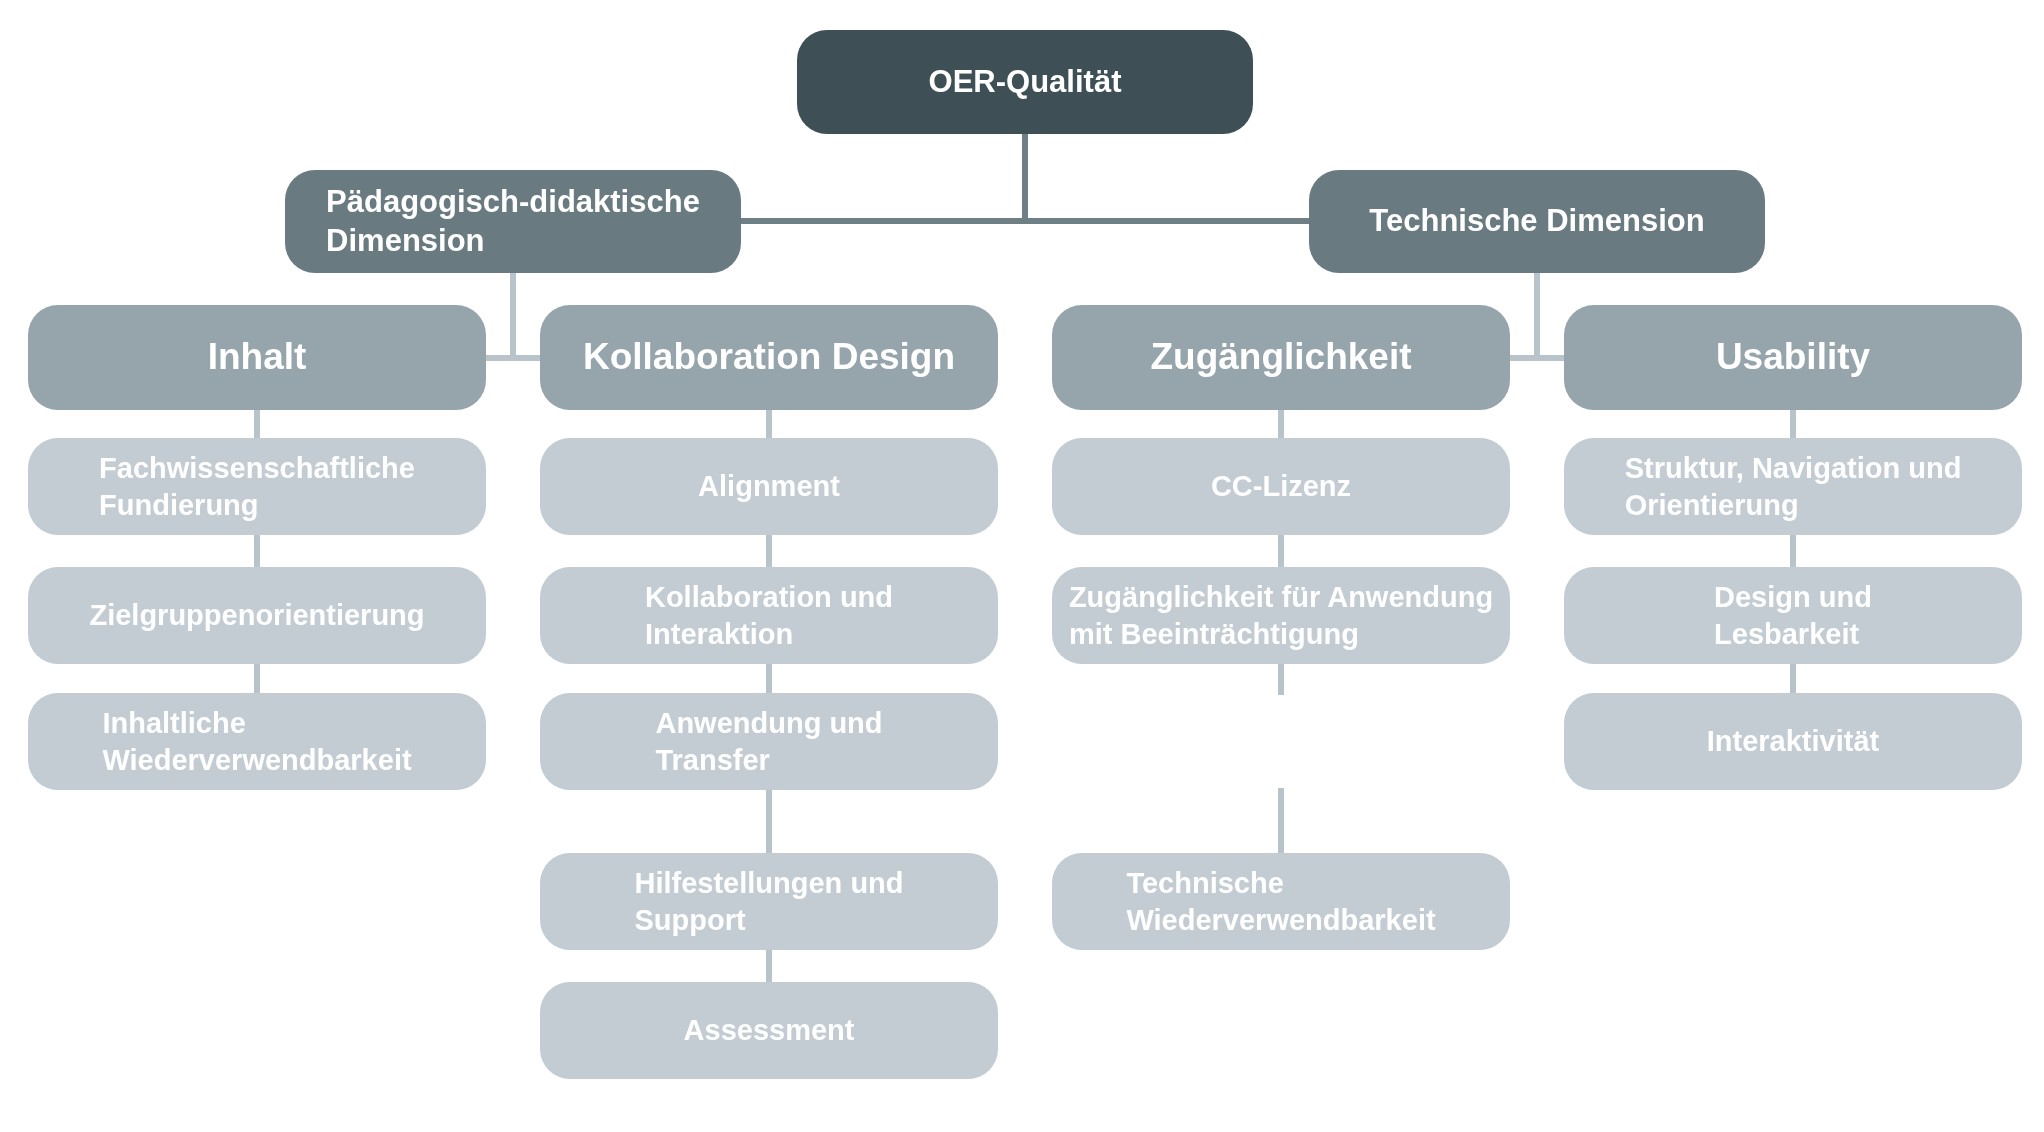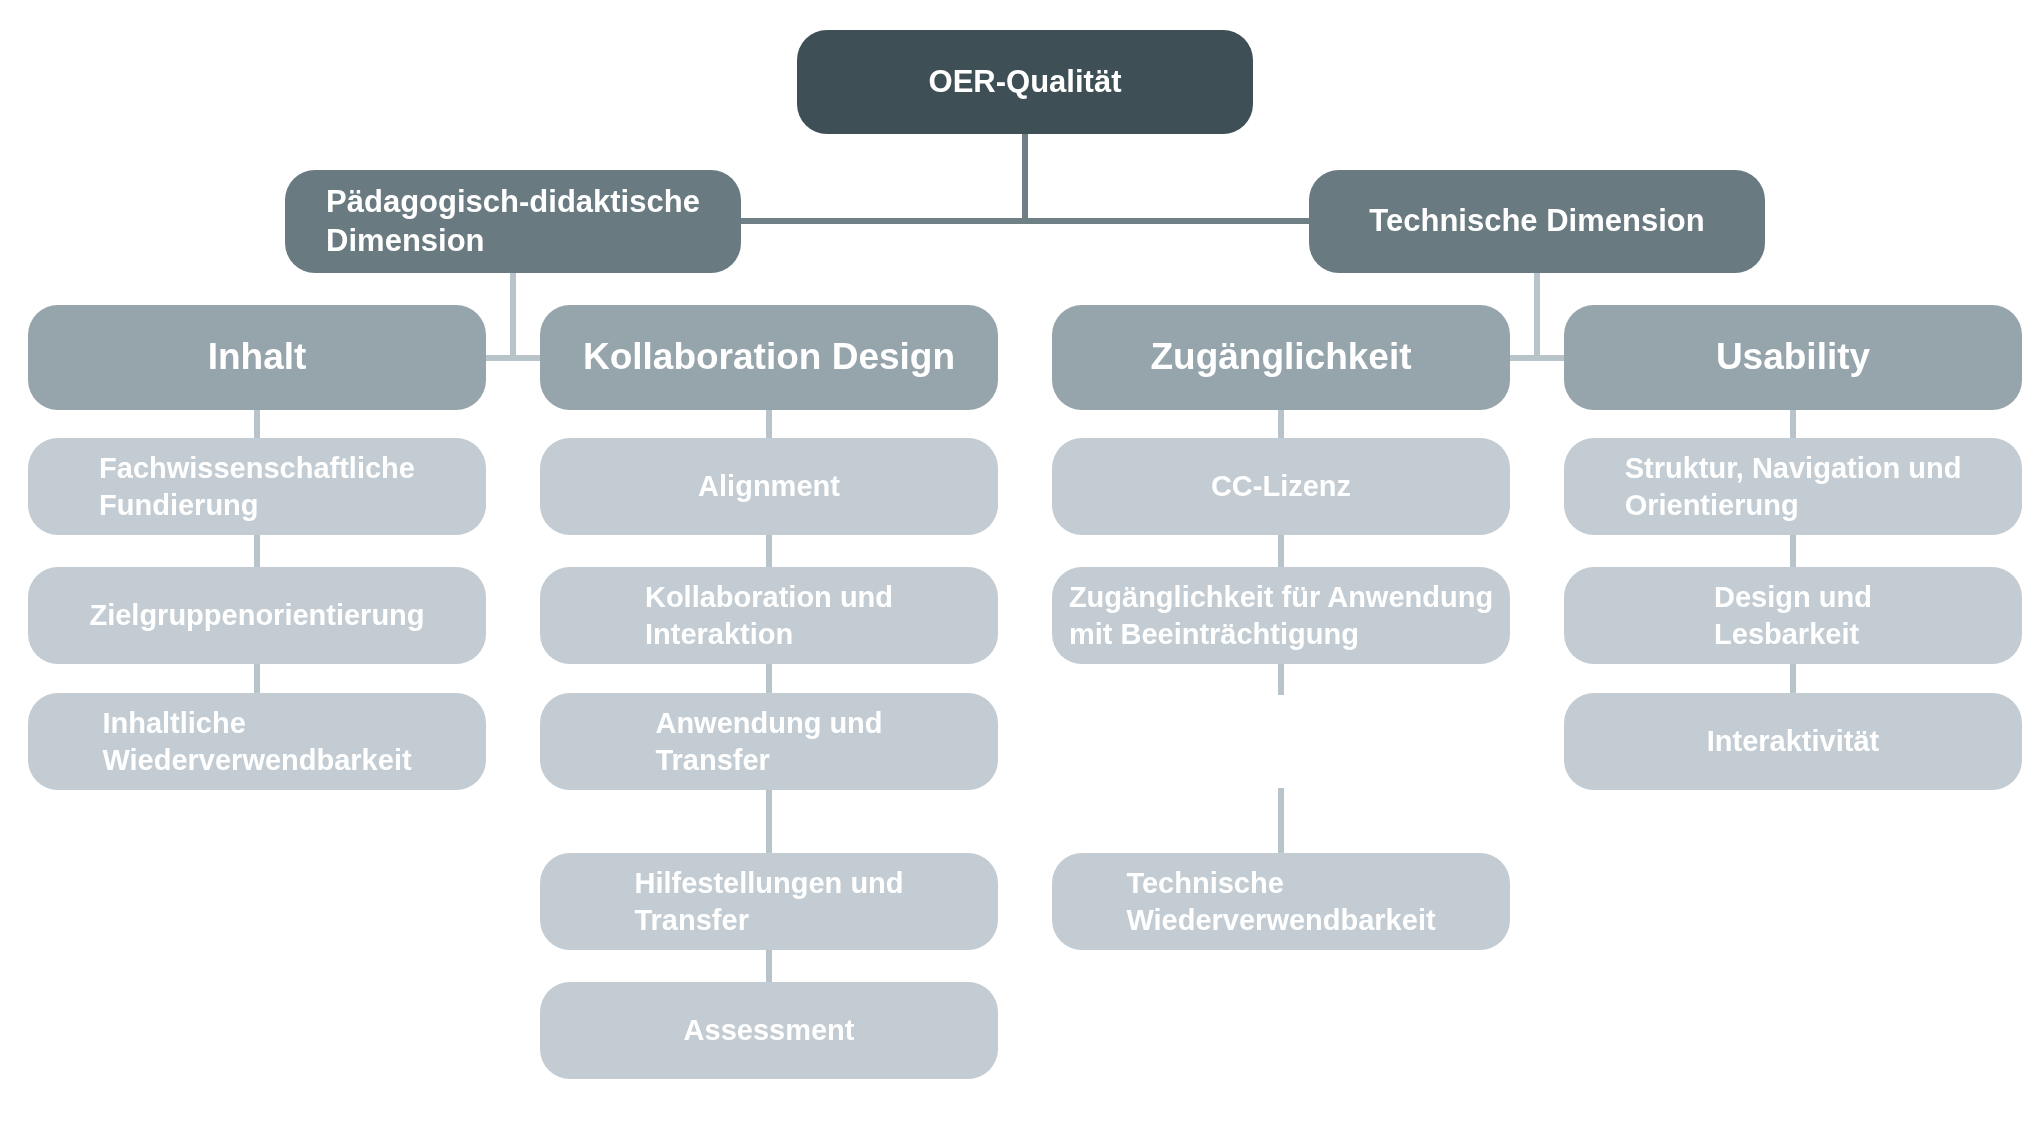--- a/index.html
+++ b/index.html
@@ -84,21 +84,21 @@
   <div class="box crit-box" style="left:28px; top:567px; width:458px; height:97px">Zielgruppenorientierung</div>
   <div class="box crit-box" style="left:28px; top:693px; width:458px; height:97px">Inhaltliche
 Wiederverwendbarkeit</div>
 
   <div class="box crit-box" style="left:540px; top:438px; width:458px; height:97px">Alignment</div>
   <div class="box crit-box" style="left:540px; top:567px; width:458px; height:97px">Kollaboration und
 Interaktion</div>
   <div class="box crit-box" style="left:540px; top:693px; width:458px; height:97px">Anwendung und
 Transfer</div>
   <div class="box crit-box" style="left:540px; top:853px; width:458px; height:97px">Hilfestellungen und
-Transfer</div>
+Support</div>
   <div class="box crit-box" style="left:540px; top:982px; width:458px; height:97px">Assessment</div>
 
   <div class="box crit-box" style="left:1052px; top:438px; width:458px; height:97px">CC-Lizenz</div>
   <div class="box crit-box" style="left:1052px; top:567px; width:458px; height:97px">Zugänglichkeit für Anwendung
 mit Beeinträchtigung</div>
   <div class="box crit-box" style="left:1052px; top:853px; width:458px; height:97px">Technische
 Wiederverwendbarkeit</div>
 
   <div class="box crit-box" style="left:1564px; top:438px; width:458px; height:97px">Struktur, Navigation und
 Orientierung</div>

